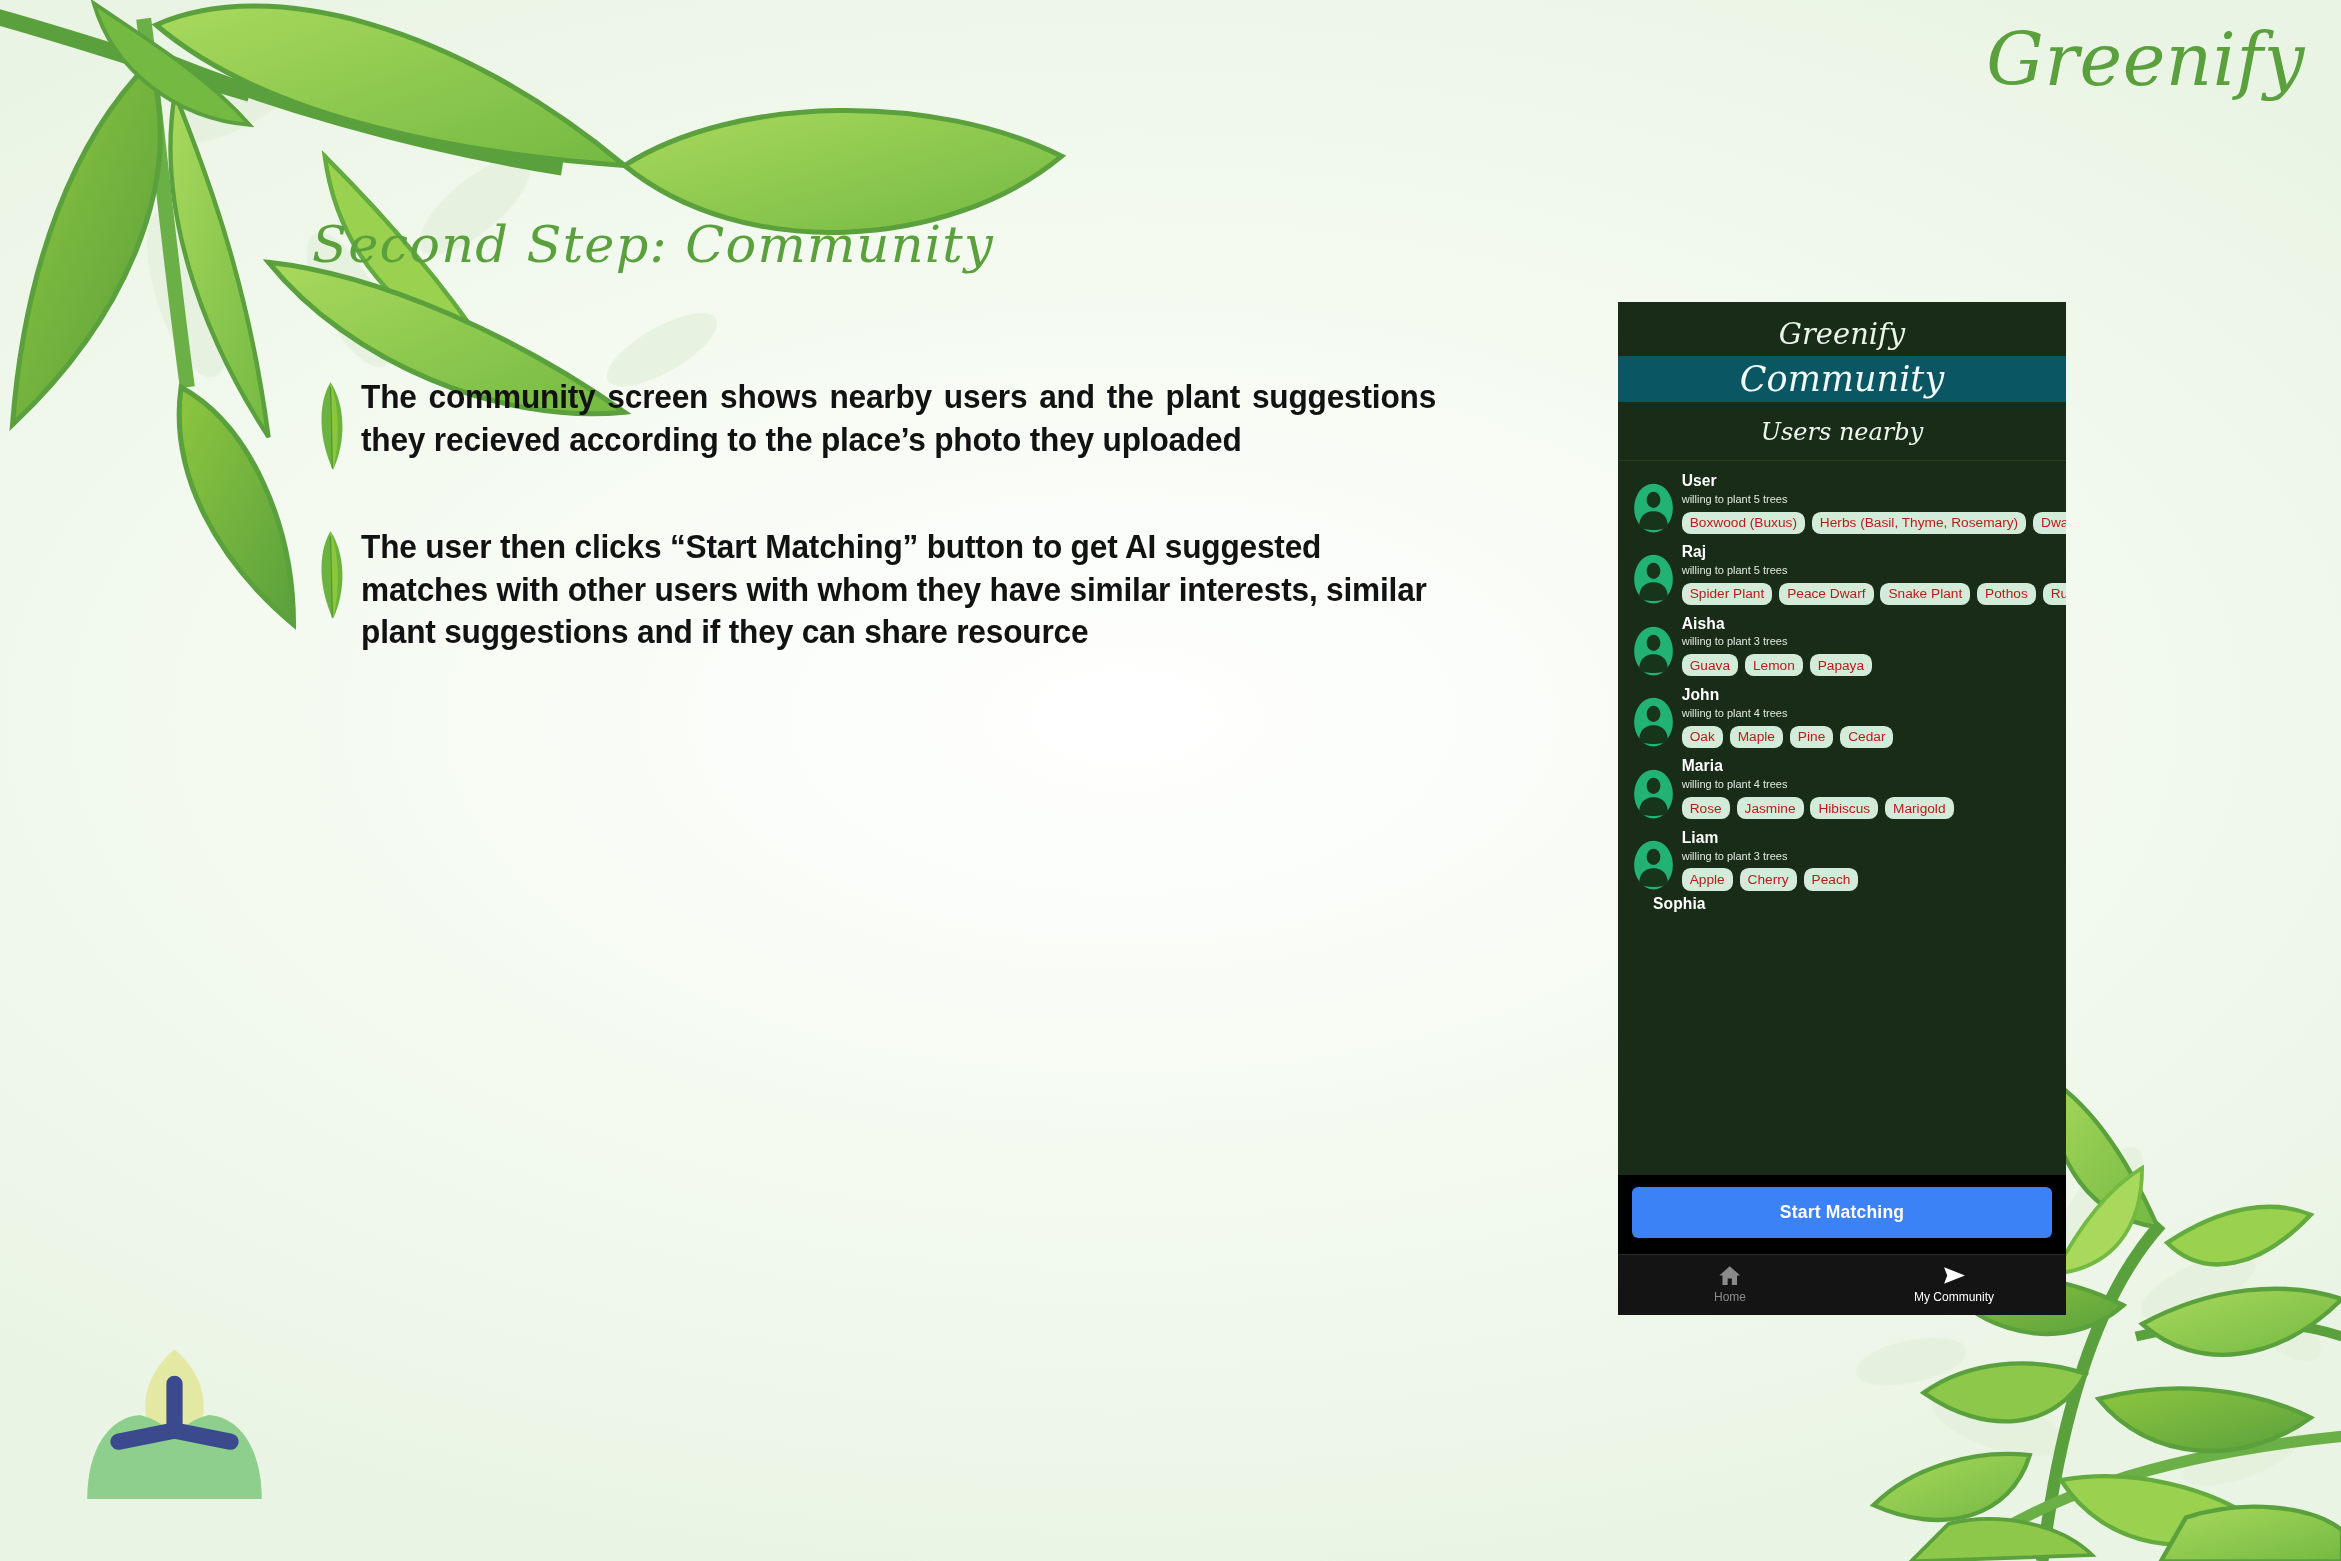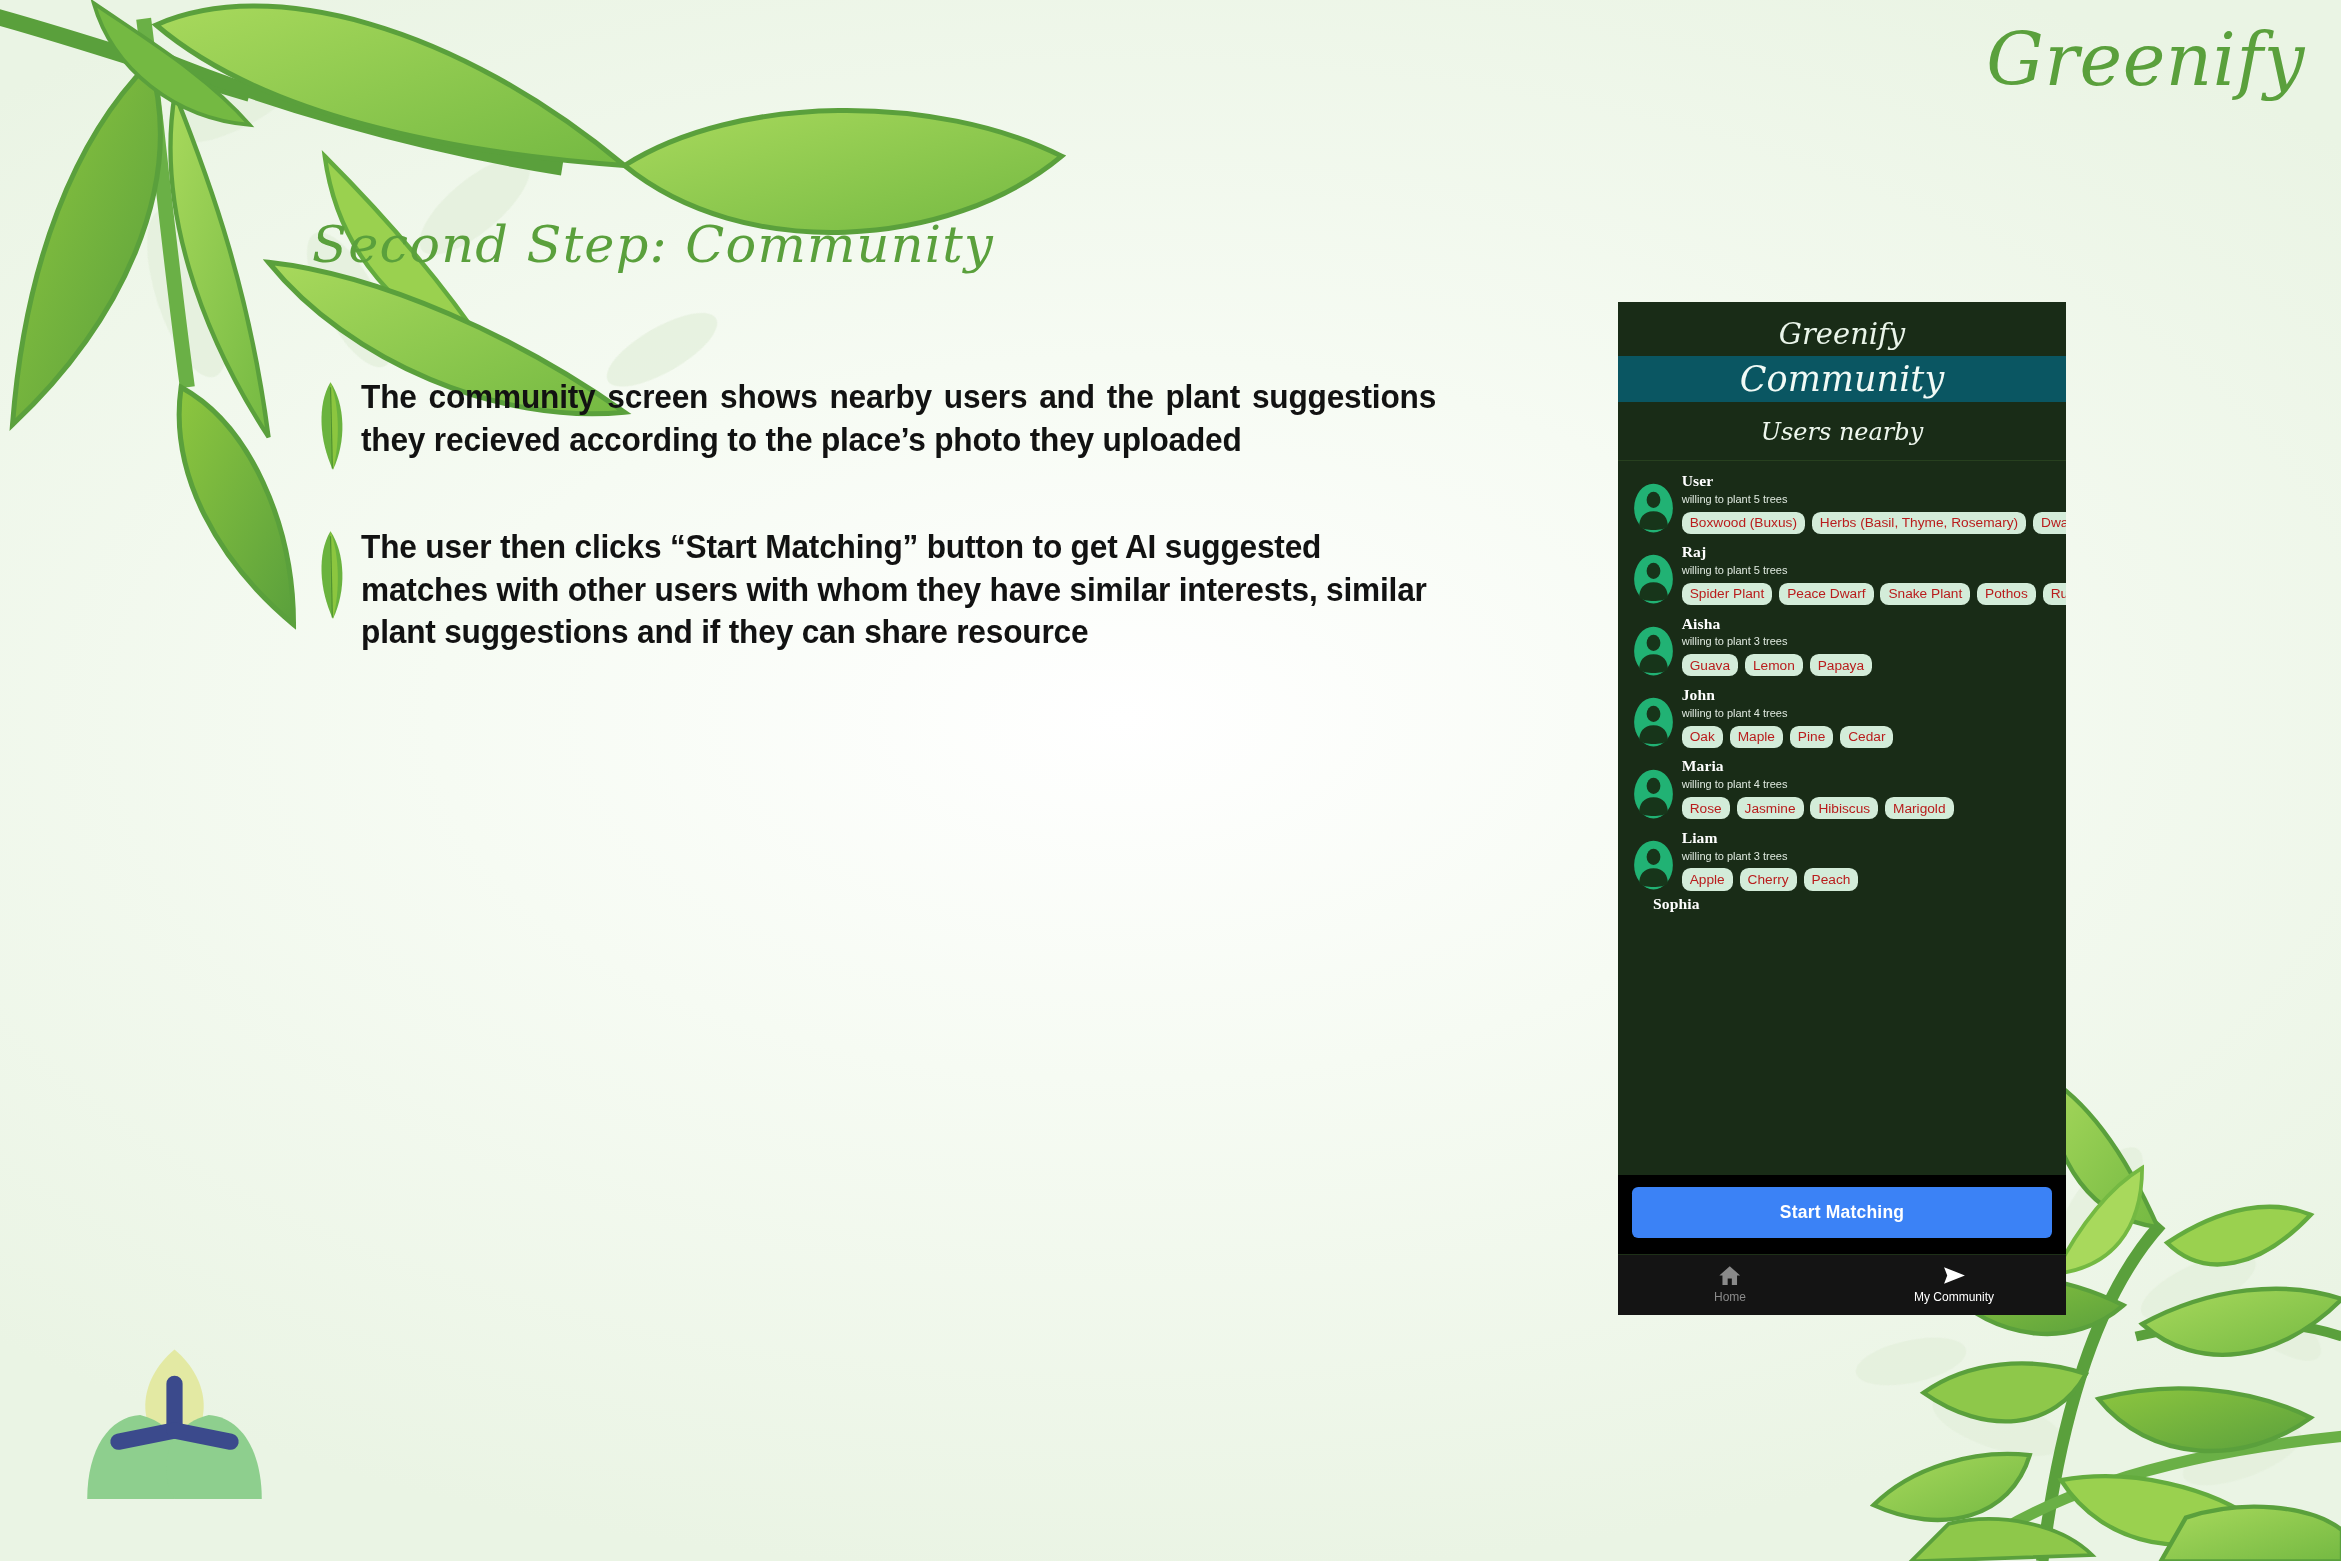--- a/index.html
+++ b/index.html
@@ -75,21 +75,20 @@
   .ph-list{flex:1;overflow:hidden;position:relative;}
   .ph-row{
     display:flex;align-items:flex-start;
     padding:11.2px 0 11.2px 16px;height:49px;box-sizing:content-box;
   }
   .ph-avatar{flex:0 0 auto;width:39px;height:50px;margin-right:8.7px;margin-top:11.2px;}
   .ph-info{flex:1;min-width:0;}
   .ph-name{
     color:#ffffff;font-size:15.6px;font-weight:bold;line-height:1.15;
     letter-spacing:0.1px;
-    font-family:Liberation Serif, serif;
   }
   .ph-sub{color:#dfe9df;font-size:11px;line-height:1.3;margin-top:1.9px;}
   .ph-chips{display:flex;gap:6.9px;margin-top:5.6px;white-space:nowrap;}
   .chip{
     background:#d3ecd9;color:#b91c1c;
     border-radius:8.7px;padding:2.5px 8px;font-size:13.7px;line-height:1.25;
     flex:0 0 auto;
   }
   .ph-row-partial{padding-top:6.2px;padding-left:35px;}
   .ph-cta-wrap{background:#000;padding:12.5px 13.7px 16px 13.7px;}

